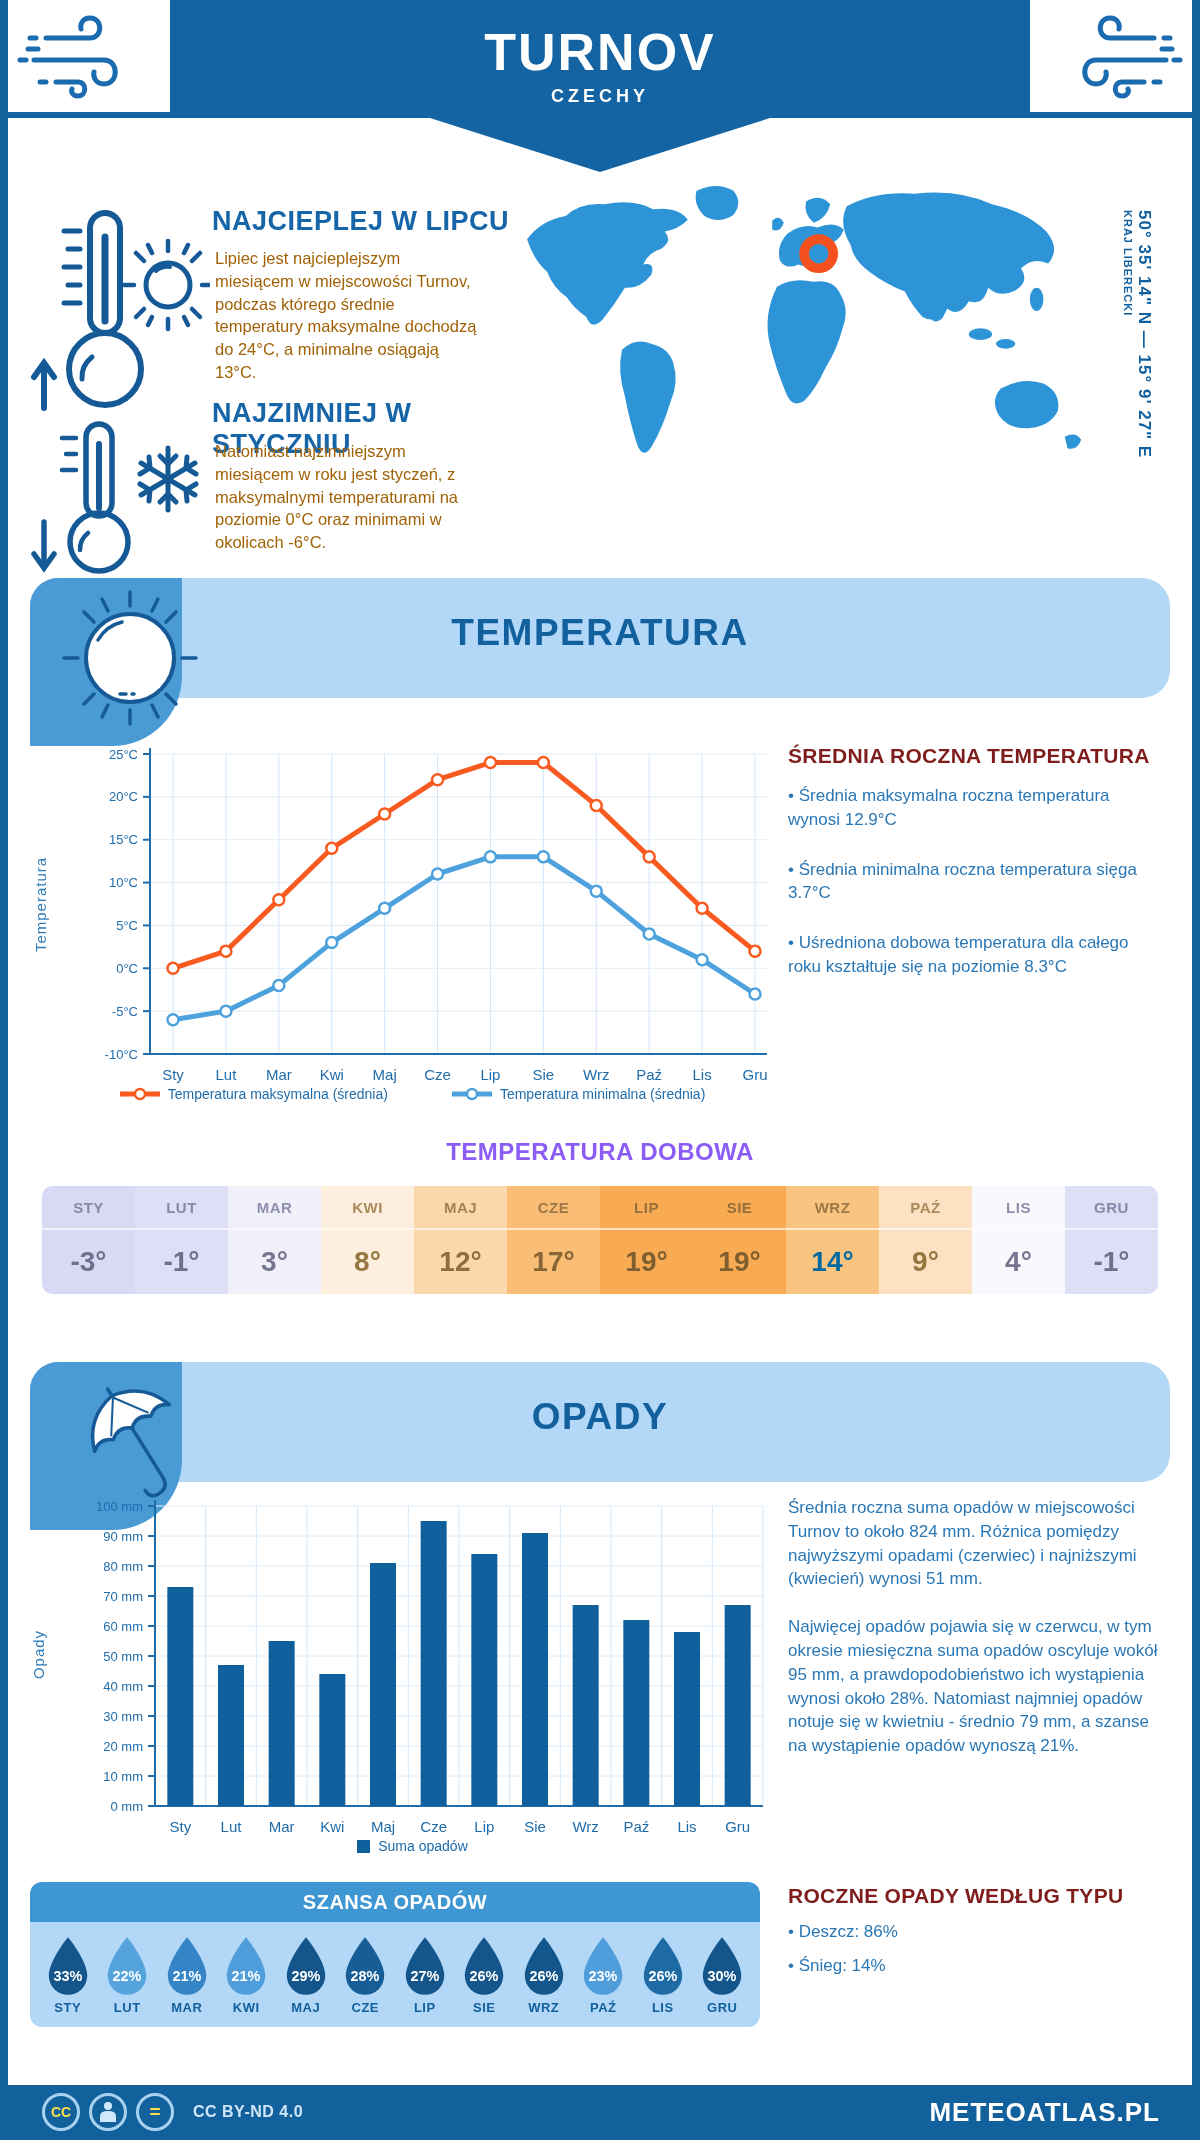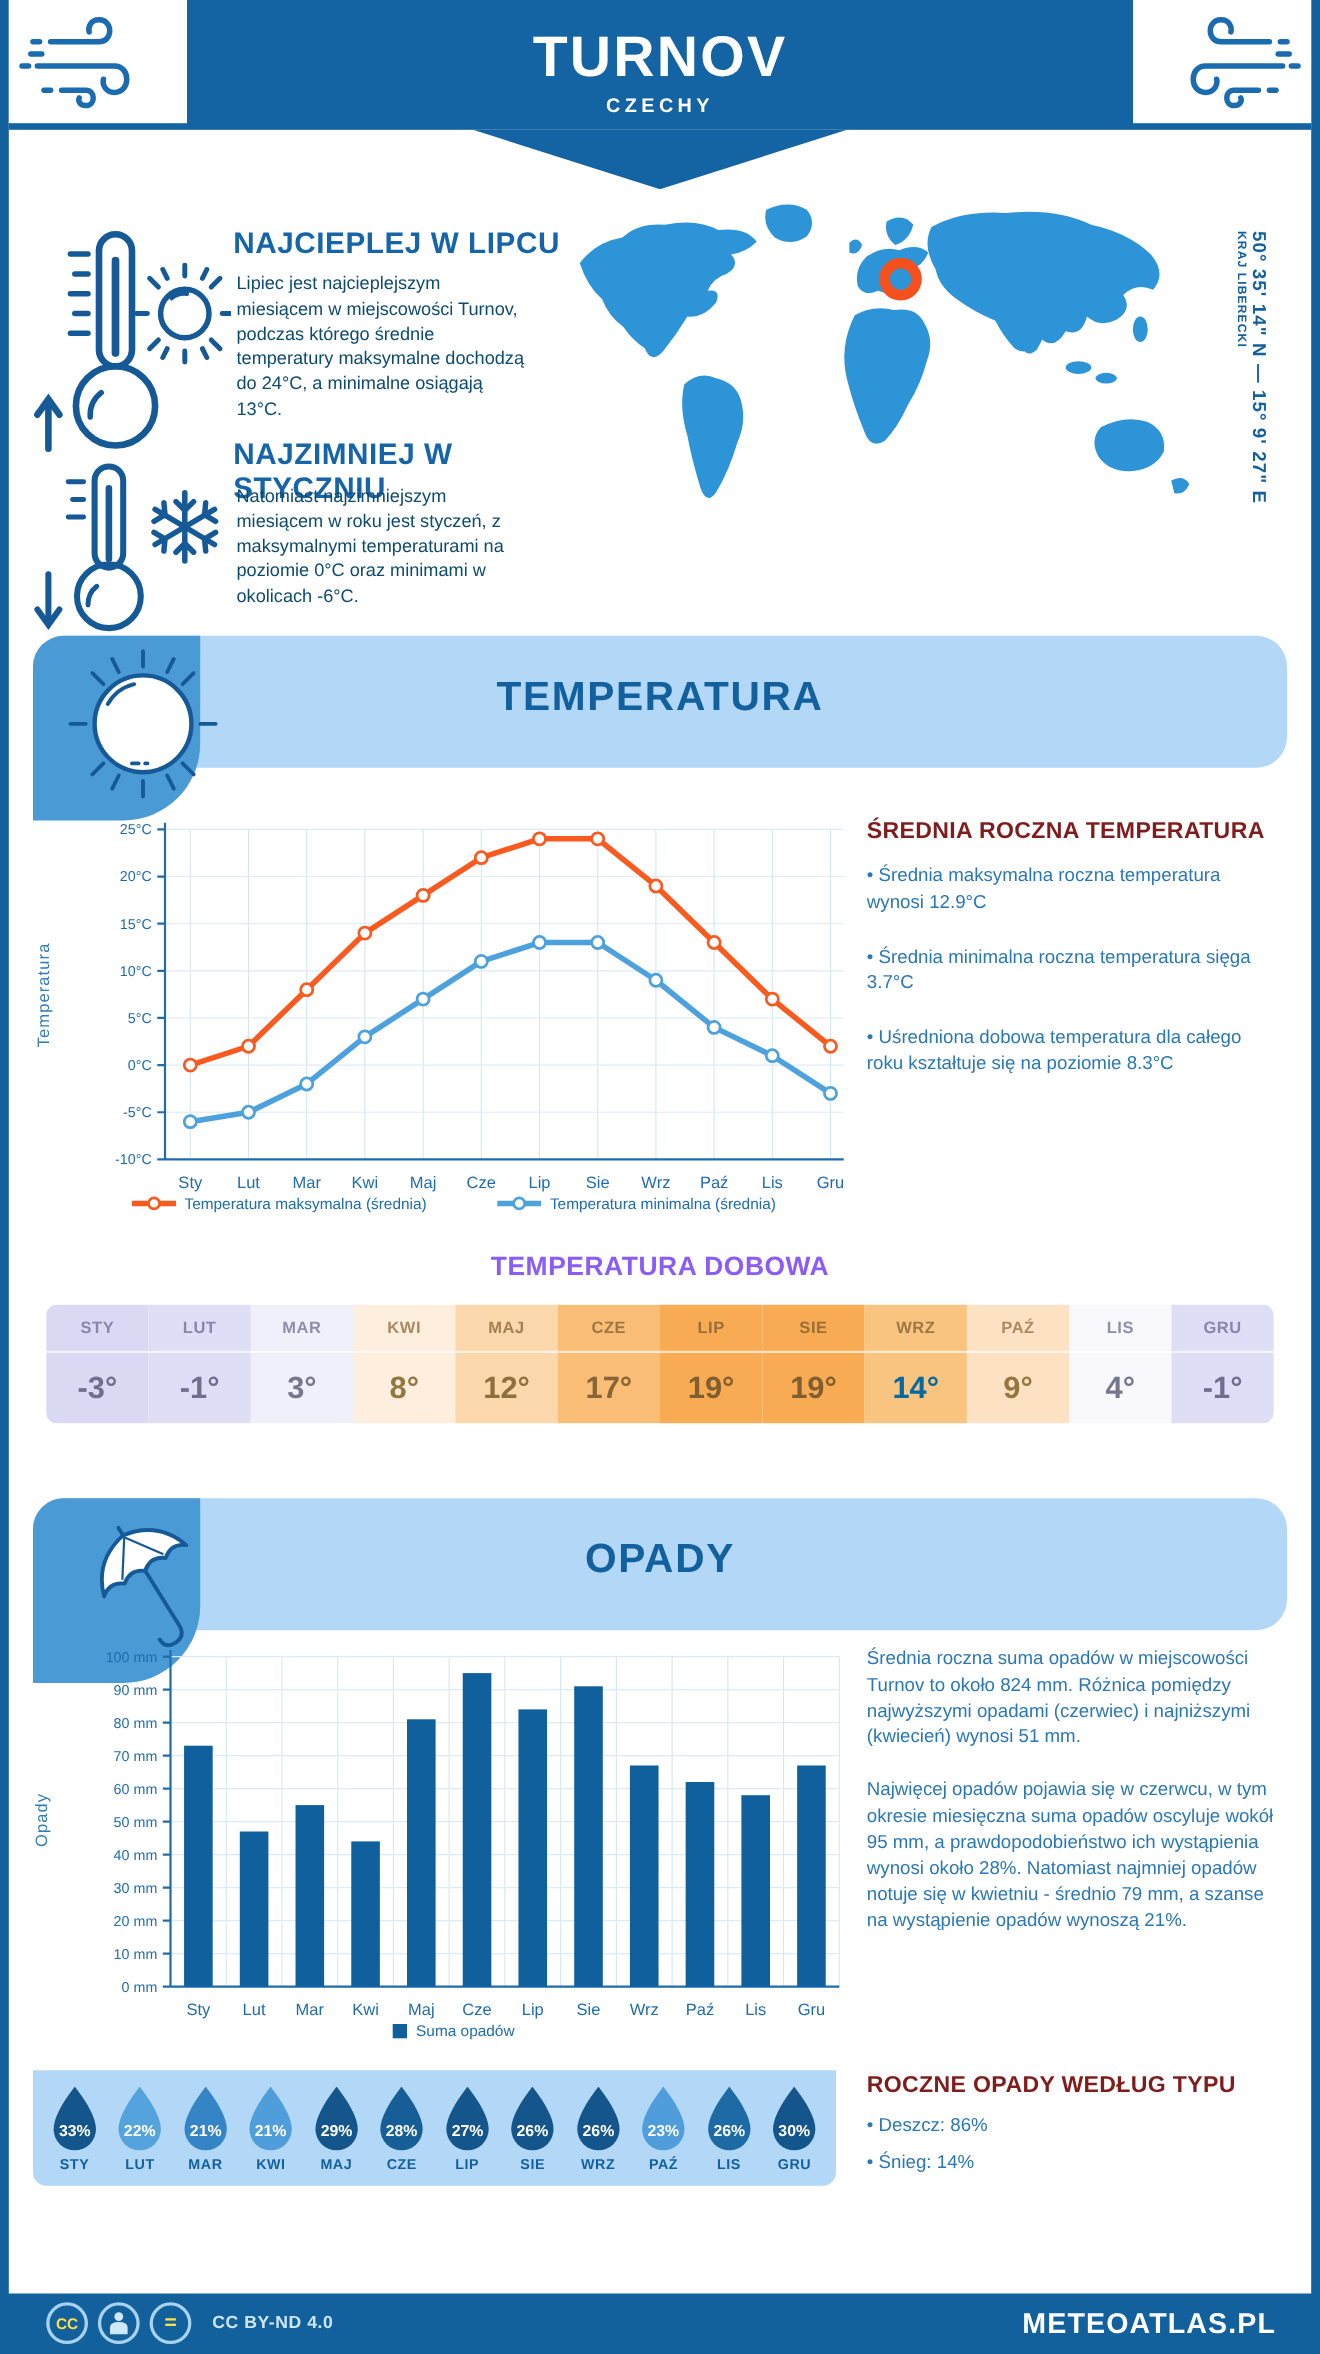--- a/index.html
+++ b/index.html
@@ -12,21 +12,21 @@
   .band{position:absolute;left:8px;top:0;width:1184px;height:118px;background:#1463a3;}
   .tail{position:absolute;left:430px;top:118px;width:340px;height:54px;background:#1463a3;
         clip-path:polygon(0 0,100% 0,50% 100%);}
   .corner{position:absolute;top:0;width:162px;height:112px;background:#fff;}
   .page-title{position:absolute;left:0;top:22px;width:1200px;text-align:center;color:#fff;
         font-size:52px;font-weight:bold;letter-spacing:2px;}
   .page-subtitle{position:absolute;left:0;top:86px;width:1200px;text-align:center;color:#fff;
         font-size:18px;font-weight:bold;letter-spacing:4px;}
   
   .sec-head{position:absolute;color:#1565a8;font-weight:bold;font-size:27px;letter-spacing:.5px;}
-  .sec-text{position:absolute;color:#0c4a6e;font-size:16.5px;line-height:1.38;}
+  .sec-text{position:absolute;color:#a16207;font-size:16.5px;line-height:1.38;}
   
   .coords{position:absolute;left:1122px;top:210px;height:470px;writing-mode:vertical-rl;}
   .coords .big{color:#12609e;font-weight:bold;font-size:17px;letter-spacing:1px;}
   .coords .small{color:#12609e;font-weight:bold;font-size:11px;letter-spacing:1px;margin-top:0;}
   
   .banner{position:absolute;left:30px;width:1140px;height:120px;background:#b3d8f7;border-radius:28px;}
   .accent{position:absolute;left:30px;width:152px;height:168px;background:#4a9bd5;
           border-radius:28px 0 70px 0;}
   .banner-title{position:absolute;left:30px;width:1140px;text-align:center;color:#12609e;
           font-size:37px;font-weight:bold;letter-spacing:1.5px;}
@@ -481,20 +481,21 @@
       <p>Średnia roczna suma opadów w miejscowości Turnov to około 824 mm. Różnica pomiędzy najwyższymi opadami (czerwiec) i najniższymi (kwiecień) wynosi 51 mm.</p>
       <p>Najwięcej opadów pojawia się w czerwcu, w tym okresie miesięczna suma opadów oscyluje wokół 95 mm, a prawdopodobieństwo ich wystąpienia wynosi około 28%. Natomiast najmniej opadów notuje się w kwietniu - średnio 79 mm, a szanse na wystąpienie opadów wynoszą 21%.</p>
     </div>
   <div class="col-head" style="left:788px;top:1884px;width:390px;">ROCZNE OPADY WEDŁUG TYPU</div>
   <div id="type-bullets" class="col-text" style="left:788px;top:1920px;width:380px;">
       <div class="bullet" style="margin-bottom: 10px;">• Deszcz: 86%</div>
       <div class="bullet" style="margin-bottom: 10px;">• Śnieg: 14%</div>
     </div>
 
   <div class="chance">
+    <div class="chance-head">SZANSA OPADÓW</div>
     <div id="drops-row" class="chance-body">
         <div class="drop-cell">
           <svg width="50" height="62" viewBox="0 0 52 64">
             <path d="M26,2 C26,2 6,26 6,42 a20,20 0 0 0 40,0 C46,26 26,2 26,2 Z" fill="#14568c"></path>
             <text x="26" y="48" text-anchor="middle" fill="#fff" font-size="15" font-weight="bold">33%</text>
           </svg>
           <div class="dm">STY</div>
         </div>
         <div class="drop-cell">
           <svg width="50" height="62" viewBox="0 0 52 64">

